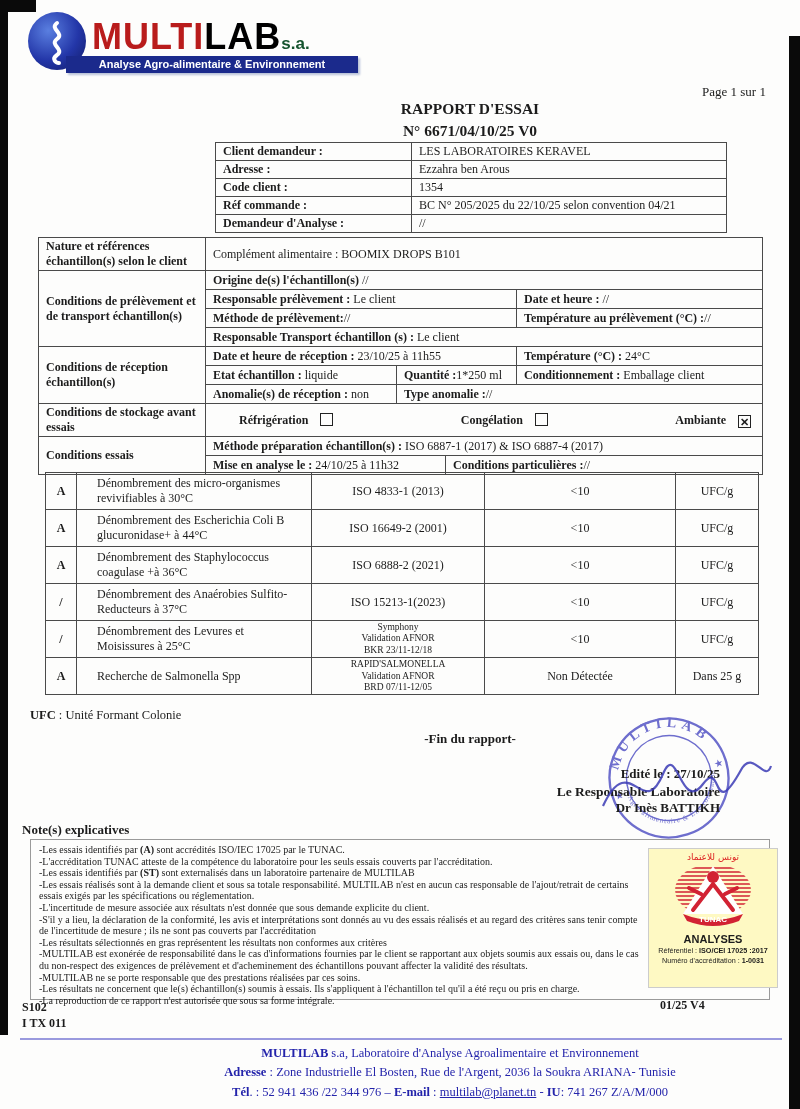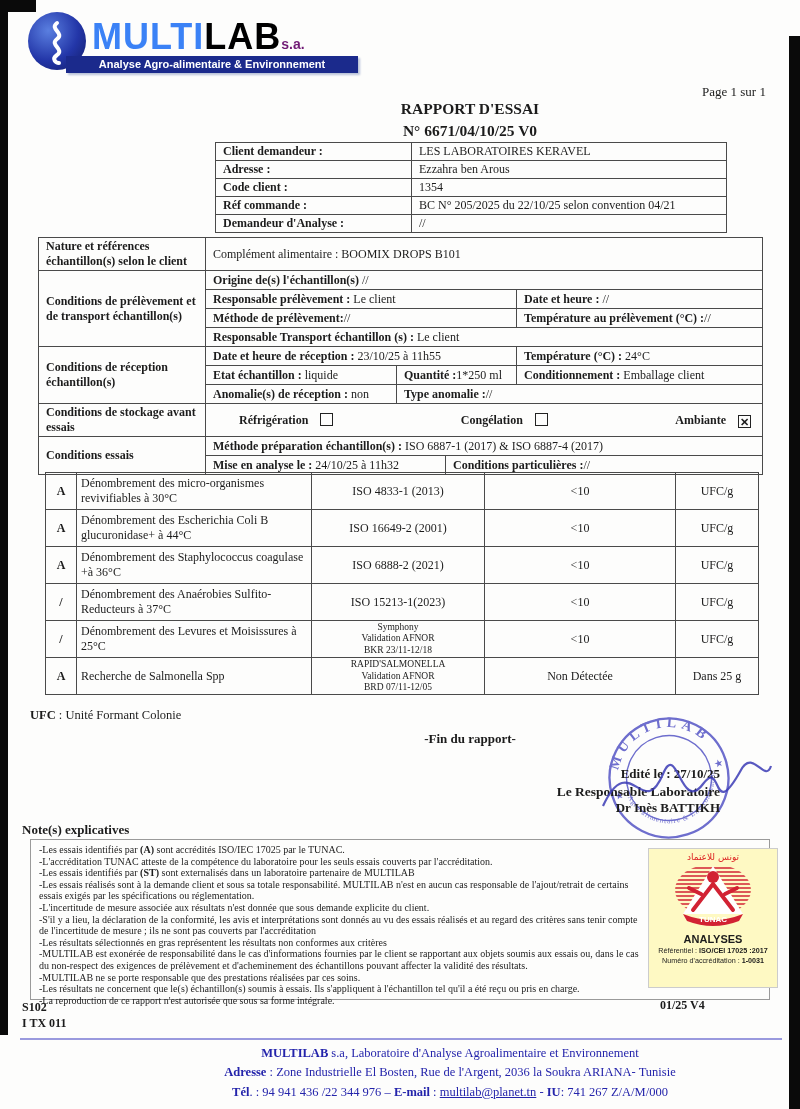--- a/index.html
+++ b/index.html
@@ -12,22 +12,22 @@
   .edge-topleft { left: 0; top: 0; width: 36px; height: 12px; }
   .edge-right { left: 789px; top: 36px; width: 11px; height: 1073px; }
 
   
   .logo-wrap { position: absolute; left: 28px; top: 8px; }
   .logo-circle { position: absolute; left: 0; top: 4px; width: 58px; height: 58px; border-radius: 50%;
     background: radial-gradient(circle at 35% 32%, #5a7fe0, #2336a8 55%, #131d6b 95%); }
   .logo-snake { position: absolute; left: 14px; top: 8px; }
   .wordmark { position: absolute; left: 64px; top: 8px; white-space: nowrap;
     font-family: "Liberation Sans", sans-serif; font-weight: bold; font-size: 36px; letter-spacing: 1px; }
-  .wm-1 { color: #3b82f6; } .wm-2 { color: #000000; }
-  .wm-sa { font-size: 14px; color: #701a75; letter-spacing: 0; }
+  .wm-1 { color: #b91c1c; } .wm-2 { color: #000000; }
+  .wm-sa { font-size: 17px; color: #14532d; letter-spacing: 0; }
   .logo-banner { position: absolute; left: 38px; top: 48px; width: 292px; height: 17px; background: #1b2a8c;
     box-shadow: 2px 2px 2px #b9c2d8; color: #ffffff; font-family: "Liberation Sans", sans-serif;
     font-size: 11px; font-weight: bold; text-align: center; line-height: 17px; white-space: nowrap; }
 
   .page-indicator { position: absolute; left: 702px; top: 84px; font-size: 13px; }
 
   .title-block { position: absolute; left: 140px; top: 98px; width: 660px; text-align: center;
     font-weight: bold; font-size: 15.5px; line-height: 1.45; }
 
   table { border-collapse: collapse; table-layout: fixed; }
@@ -47,21 +47,21 @@
   .chk-cell { height: 26px !important; }
   .chk-flex { display: flex; justify-content: space-between; align-items: center; padding: 0 4px; }
   .chk-item { font-weight: bold; white-space: nowrap; margin-left: 22px; }
   .chk-box { display: inline-block; width: 13px; height: 13px; border: 1.4px solid #222; margin-left: 12px;
     vertical-align: -2px; text-align: center; line-height: 12px; font-size: 11px; font-weight: bold; }
 
   
   .res-table { position: absolute; left: 45px; top: 472px; width: 713px; }
   .res-table th { font-weight: bold; text-align: center; height: 30px; font-size: 12.5px; }
   .res-table td { text-align: center; }
-  .res-table td.test { text-align: left; padding: 3px 4px; line-height: 1.25; }
+  .res-table td.test { text-align: left; padding: 3px 20px; line-height: 1.25; }
   .res-table td.flag { font-weight: bold; }
   .res-table td.method { white-space: pre-line; line-height: 1.2; }
   .res-table td.method.sm { font-size: 9.5px; }
   .r1 td { height: 33px; } .r2 td { height: 33px; } .r3 td { height: 30px; }
   .r4 td { height: 30px; } .r5 td { height: 36px; } .r6 td { height: 36px; }
 
   .ufc-note { position: absolute; left: 30px; top: 708px; font-size: 12.5px; }
   .fin { position: absolute; left: 140px; top: 731px; width: 660px; text-align: center;
     font-weight: bold; font-size: 13px; }
 
@@ -349,16 +349,16 @@
   <div class="doc-codes">
     <div>S102</div>
     <div>I TX 011</div>
   </div>
   <div class="version-code">01/25 V4</div>
 
   <div class="footer-rule"></div>
   <div class="footer">
     <div><span class="bl">MULTILAB</span><span> s.a, Laboratoire d'Analyse Agroalimentaire et Environnement</span></div>
     <div><span class="bl">Adresse</span><span> : Zone Industrielle El Bosten, Rue de l'Argent, 2036 la Soukra ARIANA- Tunisie</span></div>
-    <div><span class="bl">Tél</span><span>. : 94 941 436 /22 344 976 – </span><span class="bl">E-mail</span><span> : </span><a href="#">multilab@planet.tn</a><span> - </span><span class="bl">IU</span><span>: 741 267 Z/A/M/000</span></div>
+    <div><span class="bl">Tél</span><span>. : 52 941 436 /22 344 976 – </span><span class="bl">E-mail</span><span> : </span><a href="#">multilab@planet.tn</a><span> - </span><span class="bl">IU</span><span>: 741 267 Z/A/M/000</span></div>
   </div>
 
 </div>
 
 </body></html>

